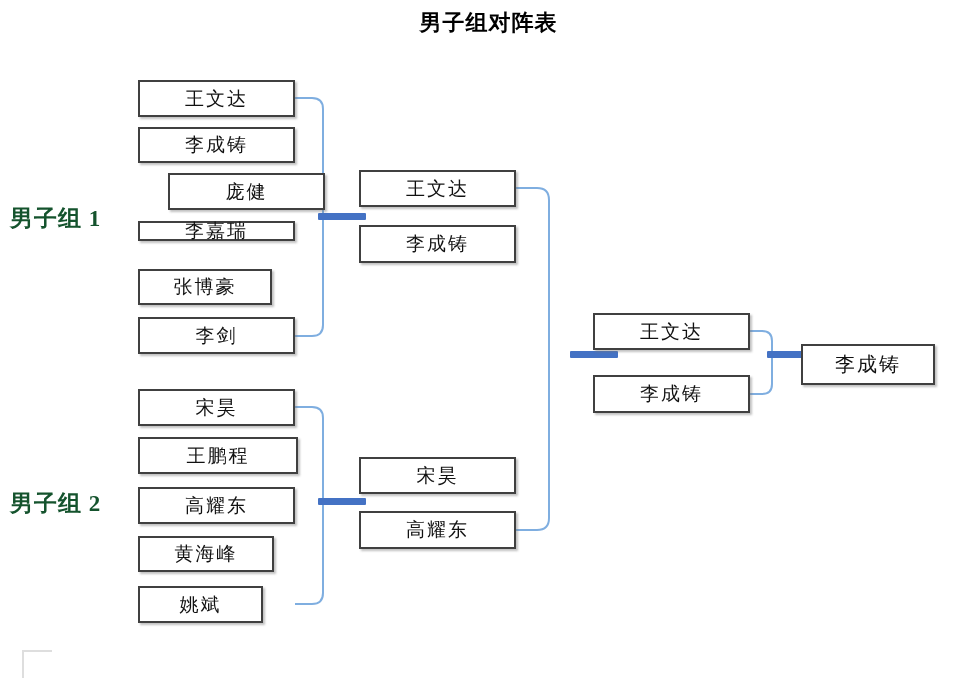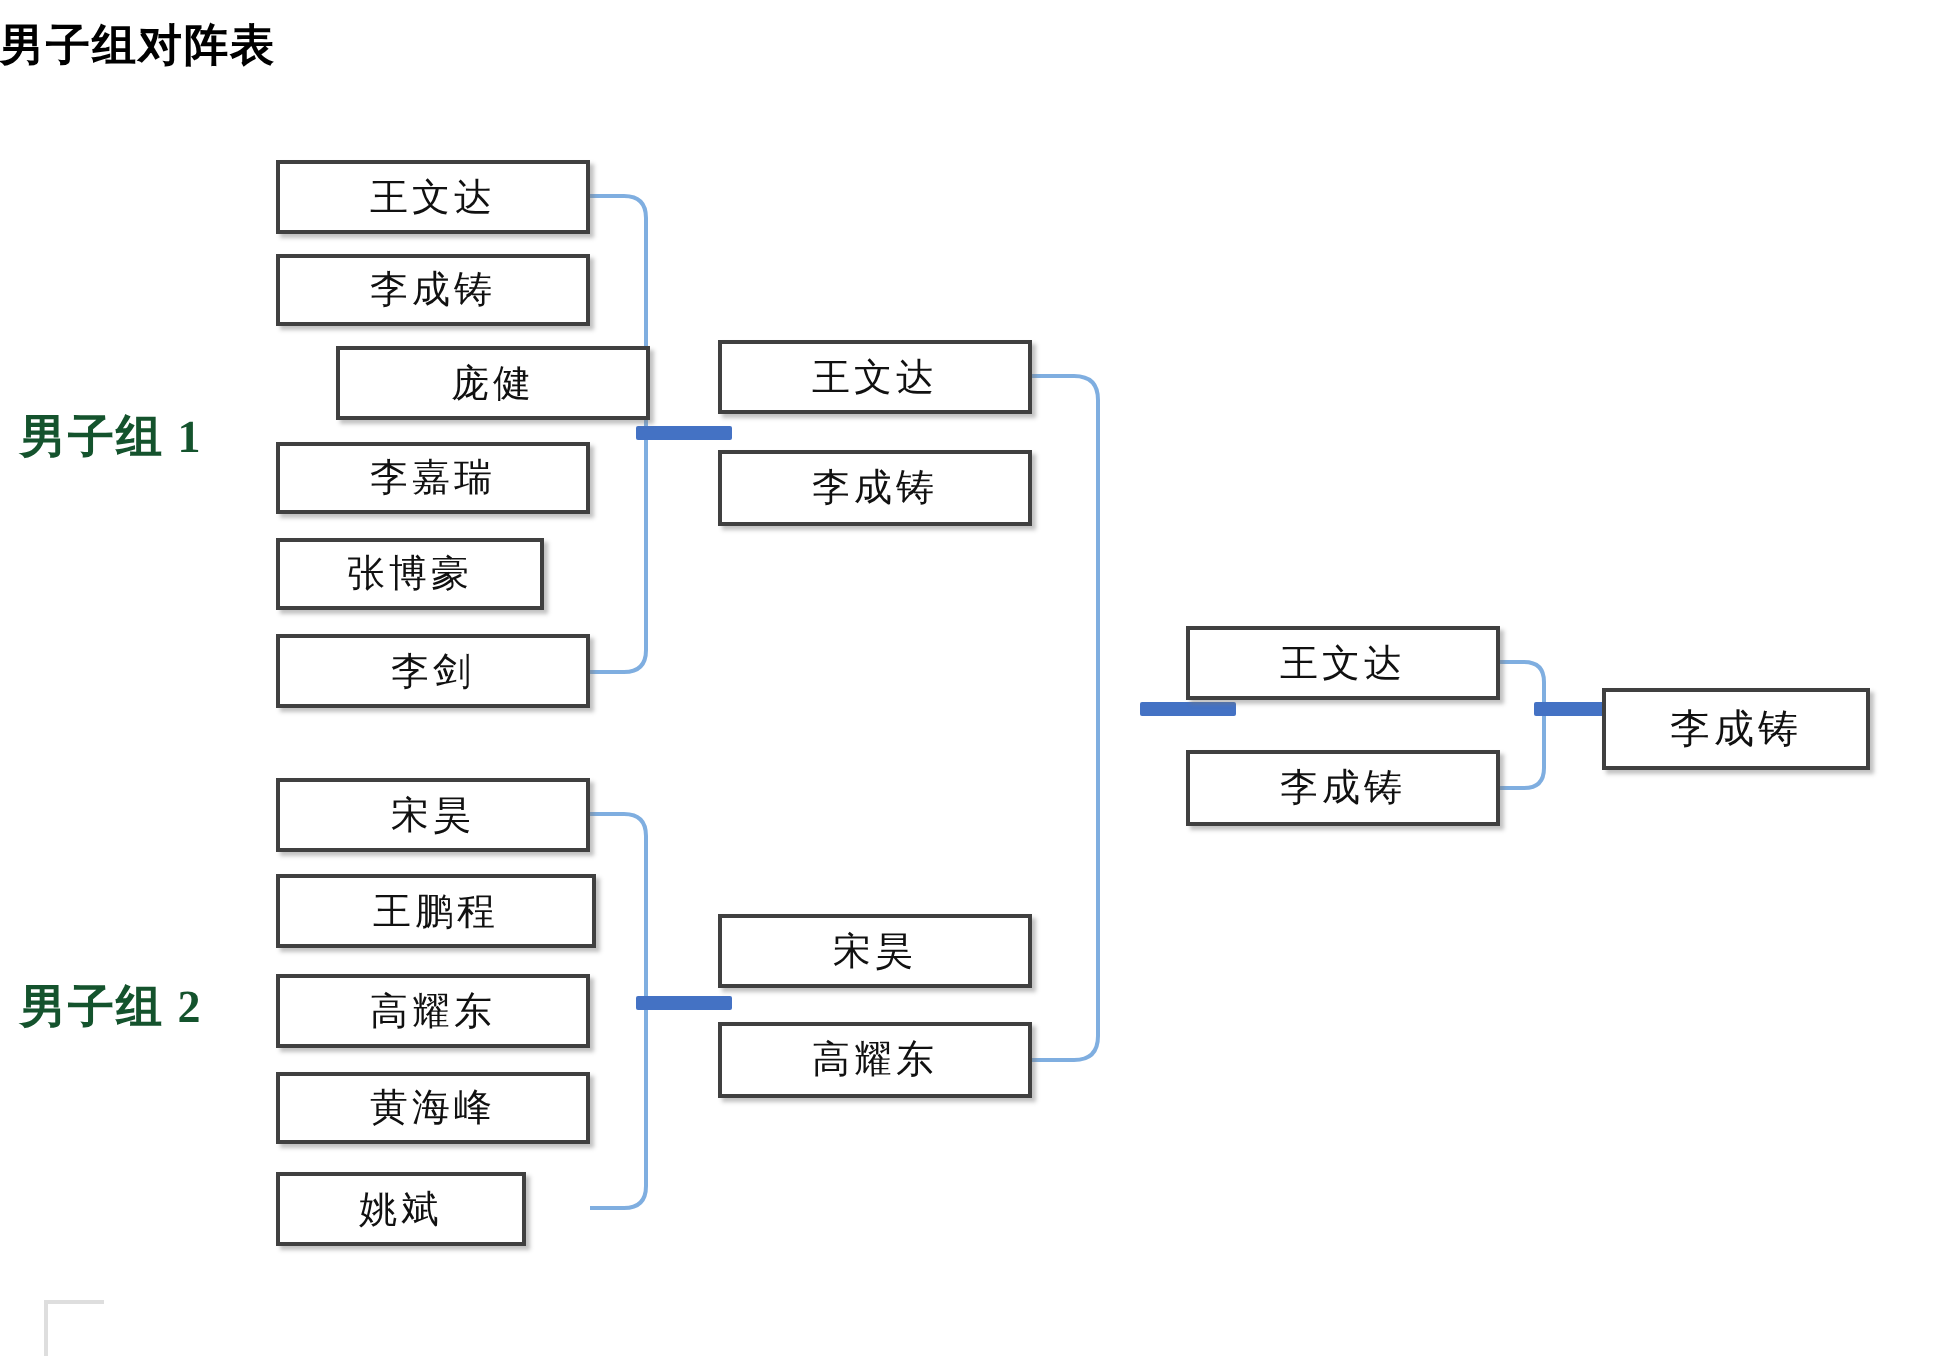--- a/index.html
+++ b/index.html
@@ -21,20 +21,21 @@
     width: 977px;
     height: 685px;
   }
 
   
   .title {
     position: absolute;
     left: 0;
     top: 8px;
     width: 977px;
+    text-align: center;
     font-size: 22px;
     font-weight: bold;
     color: #000000;
     letter-spacing: 1px;
   }
 
   
   .group-label {
     position: absolute;
     font-size: 23px;
@@ -109,28 +110,28 @@
     <path class="wire" d="M 749 331 L 762 331 Q 772 331 772 341 L 772 384 Q 772 394 762 394 L 749 394"></path>
     <rect class="joint" x="767" y="351" width="48" height="7" rx="1"></rect>
   </svg>
 
   <div class="group-label" style="left:10px; top:203px;">男子组 1</div>
   <div class="group-label" style="left:10px; top:488px;">男子组 2</div>
 
   <div class="box" style="left:138px; top:80px;  width:157px; height:37px;">王文达</div>
   <div class="box" style="left:138px; top:127px; width:157px; height:36px;">李成铸</div>
   <div class="box" style="left:138px; top:173px; width:157px; height:37px;margin-left:30px;">庞健</div>
-  <div class="box" style="left:138px; top:221px; width:157px; height:36px;">李嘉瑞</div>
+  <div class="box" style="left:138px; top:221px; width:157px; height:20px;">李嘉瑞</div>
   <div class="box" style="left:138px; top:269px; width:134px; height:36px;text-align:center;">张博豪</div>
   <div class="box" style="left:138px; top:317px; width:157px; height:37px;">李剑</div>
 
   <div class="box" style="left:138px; top:389px; width:157px; height:37px;">宋昊</div>
   <div class="box" style="left:138px; top:437px; width:160px; height:37px;">王鹏程</div>
   <div class="box" style="left:138px; top:487px; width:157px; height:37px;">高耀东</div>
-  <div class="box" style="left:138px; top:536px; width:157px; height:36px;">黄海峰</div>
+  <div class="box" style="left:138px; top:536px; width:136px; height:36px;">黄海峰</div>
   <div class="box" style="left:138px; top:586px; width:125px; height:37px;">姚斌</div>
 
   <div class="box" style="left:359px; top:170px; width:157px; height:37px;">王文达</div>
   <div class="box" style="left:359px; top:225px; width:157px; height:38px;">李成铸</div>
 
   <div class="box" style="left:359px; top:457px; width:157px; height:37px;">宋昊</div>
   <div class="box" style="left:359px; top:511px; width:157px; height:38px;">高耀东</div>
 
   <div class="box" style="left:593px; top:313px; width:157px; height:37px;">王文达</div>
   <div class="box" style="left:593px; top:375px; width:157px; height:38px;">李成铸</div>

